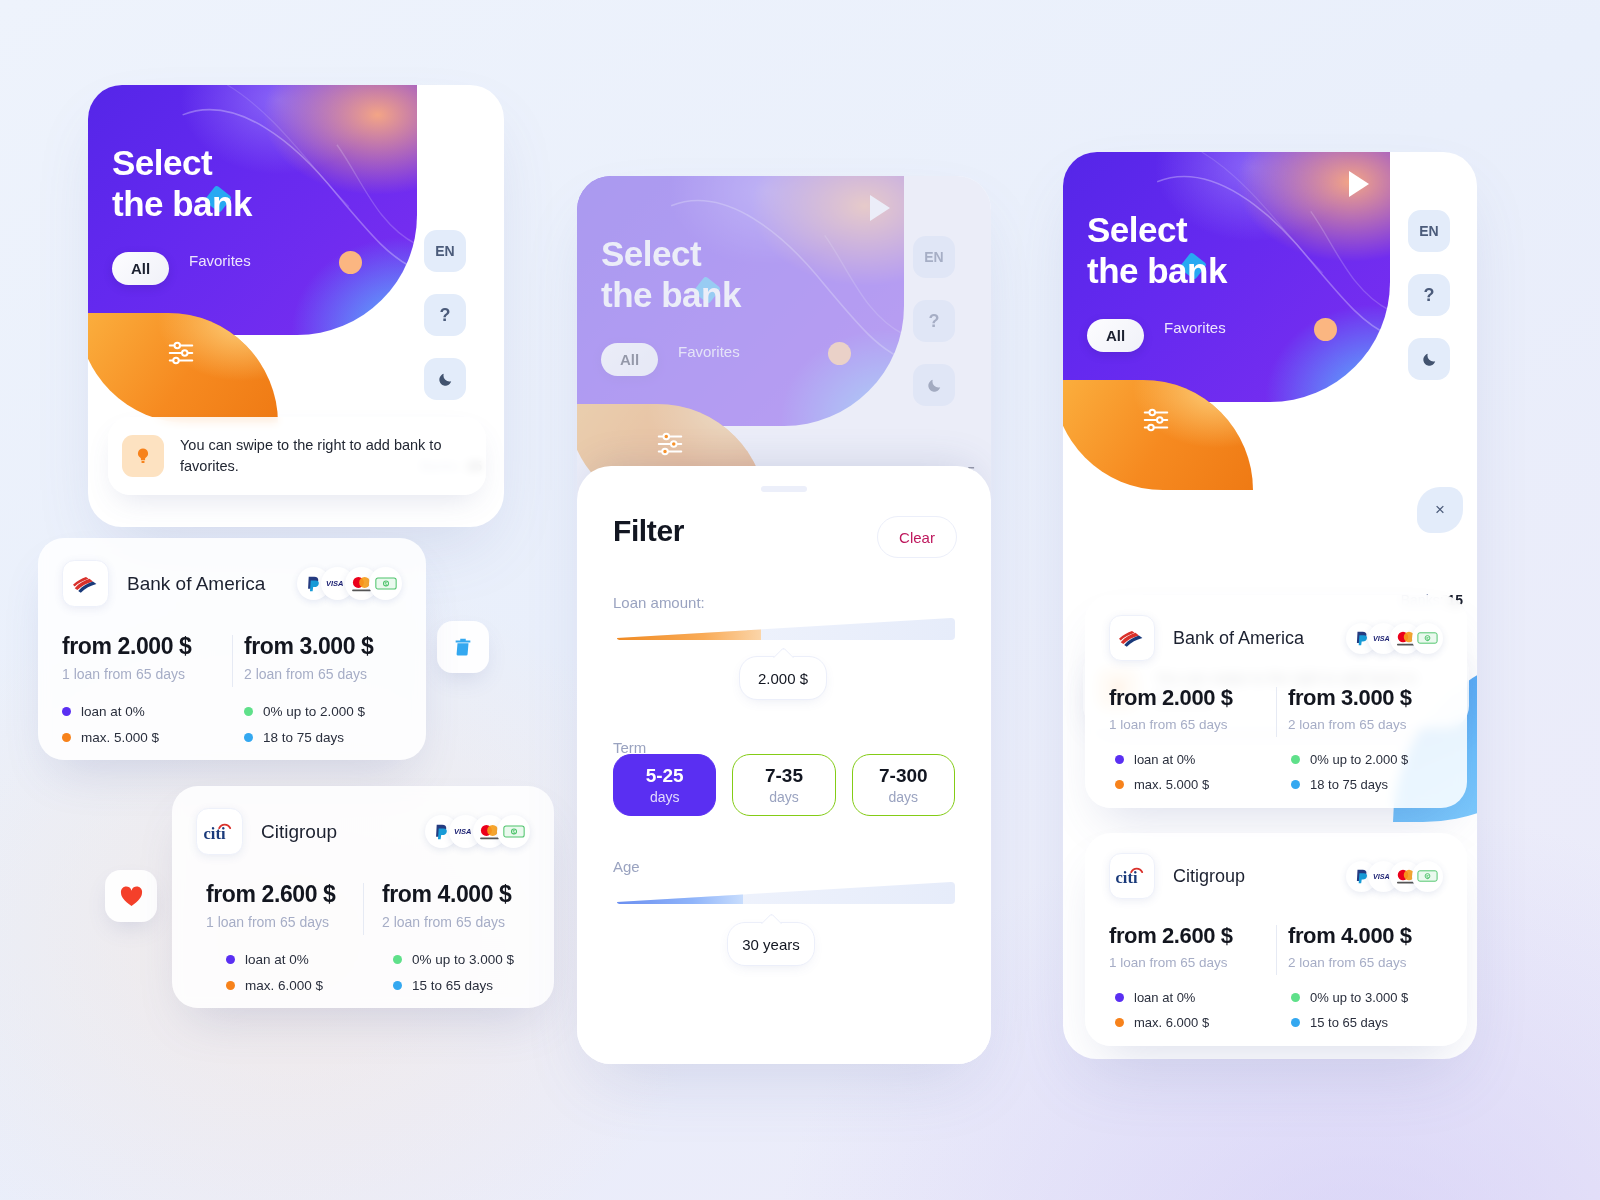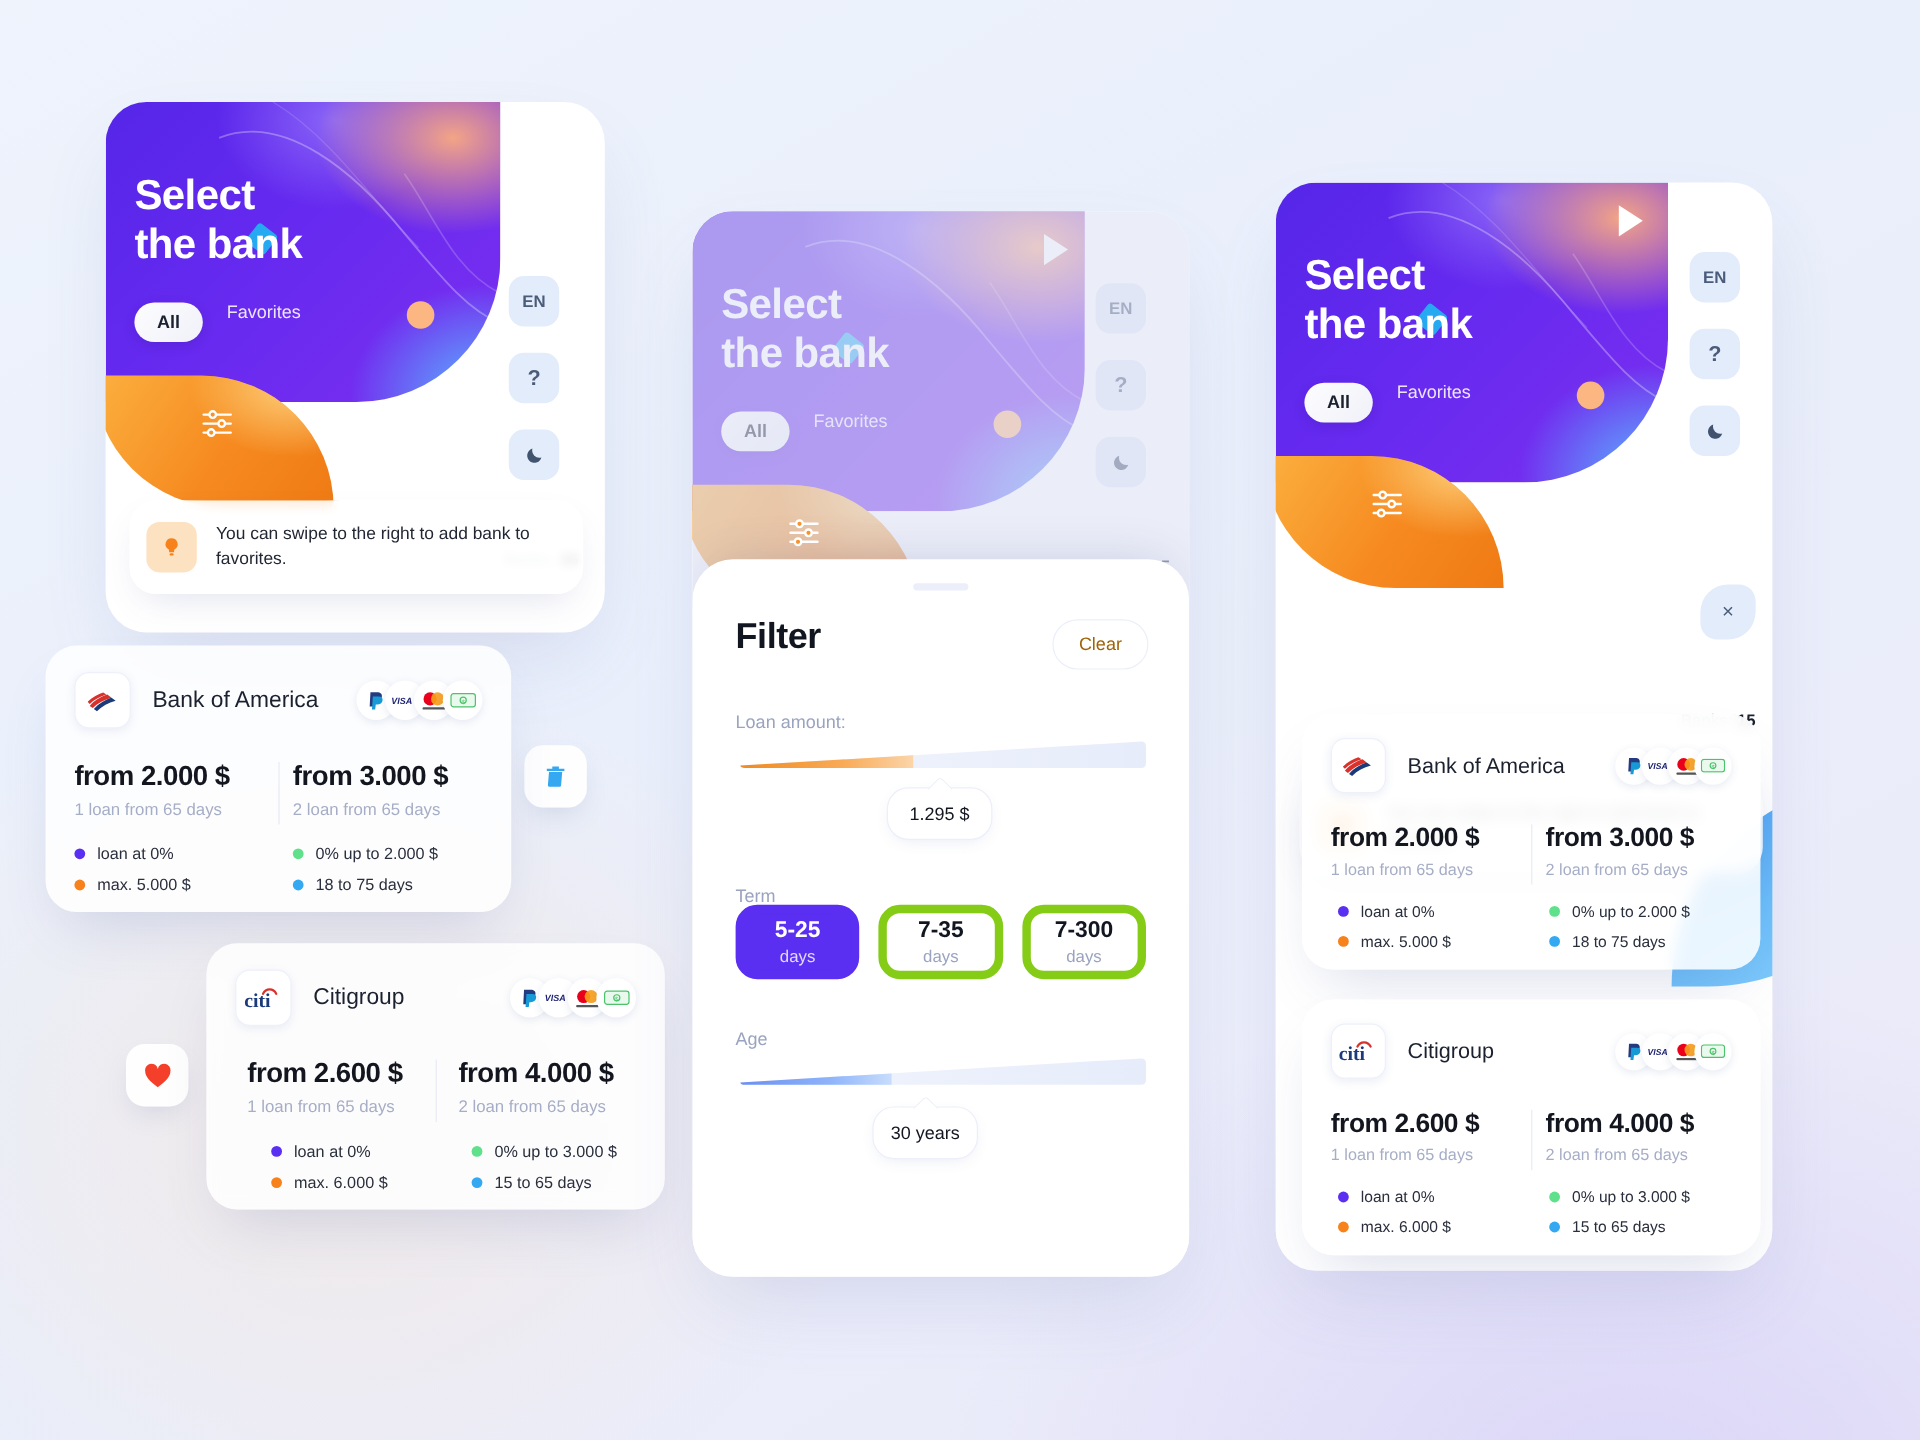--- a/index.html
+++ b/index.html
@@ -188,42 +188,42 @@
     box-shadow: 0 -14px 40px -18px rgba(70,80,140,0.22);
     overflow: hidden;
   }
   .grabber { position: absolute; background: #eceffa; border-radius: 99px; }
   .sheet h2 { color: #121621; font-weight: 700; letter-spacing: -0.4px; }
   .clearbtn {
     position: absolute;
     border: 1px solid #eceffa; background: #fff;
     border-radius: 999px;
     display:flex; align-items:center; justify-content:center;
-    color: #a16207; font-weight: 500;
+    color: #be185d; font-weight: 500;
   }
   .sec-label { position: absolute; color: #9aa3c0; margin-top: 16px; }
   .slider { position: absolute; }
   .slider svg { display: block; }
   .bubble {
     position: absolute;
     background: #fff; border: 1px solid #eceffa;
     border-radius: 18px;
     display: flex; align-items: center; justify-content: center;
     color: #121621;
     box-shadow: 0 4px 14px -6px rgba(80,95,160,0.18);
   }
   .bubble::before {
     content:""; position:absolute; top:-7px; left:50%; margin-left:-7px;
     width:14px; height:14px; background:#fff;
     border-left:1px solid #eceffa; border-top:1px solid #eceffa;
     transform: rotate(45deg); border-top-left-radius:4px;
   }
   .terms { position: absolute; display: flex; }
   .term {
-    flex: 1; border: 7px solid #84cc16; background: #fff;
+    flex: 1; border: 1px solid #84cc16; background: #fff;
     border-radius: 18px;
     display: flex; flex-direction: column;
     align-items: center; justify-content: center;
   }
   .term + .term { margin-left: 16px; }
   .term .t1 { color: #121621; font-weight: 700; }
   .term .t2 { color: #9aa3c0; }
   .term.active { background: #5a2ff2; border-color: #5a2ff2; }
   .term.active .t1 { color: #fff; }
   .term.active .t2 { color: rgba(255,255,255,0.82); }
@@ -527,21 +527,21 @@
           <linearGradient id="wedgeFillO" x1="0" y1="0" x2="1" y2="0">
             <stop offset="0%" stop-color="#f08a22"></stop>
               <stop offset="60%" stop-color="#f9ab57"></stop>
               <stop offset="100%" stop-color="#fbd5a9"></stop>
           </linearGradient>
         </defs>
         <path d="M4 24 L338 4 Q342 4 342 8 L342 22 Q342 26 338 26 L8 26 Q4 26 4 24 Z" fill="url(#wedgeTrack)"></path>
         <path d="M4 24 L148 15.4 L148 26 L8 26 Q4 26 4 24 Z" fill="url(#wedgeFillO)"></path>
       </svg>
     </div>
-    <div class="bubble" style="left:162px; top:190px; width:88px; height:44px; font-size:15px;">1.295 $</div>
+    <div class="bubble" style="left:162px; top:190px; width:88px; height:44px; font-size:15px;">2.000 $</div>
 
     <div class="sec-label" style="left:36px; top:257px; font-size:15px;">Term</div>
 
     <div class="terms" style="left:36px; top:288px; width:342px; height:62px;">
       <div class="term active">
         <div class="t1" style="font-size:19px;">5-25</div>
         <div class="t2" style="font-size:14px;margin-top:2px;">days</div>
       </div>
       <div class="term">
         <div class="t1" style="font-size:19px;">7-35</div>

